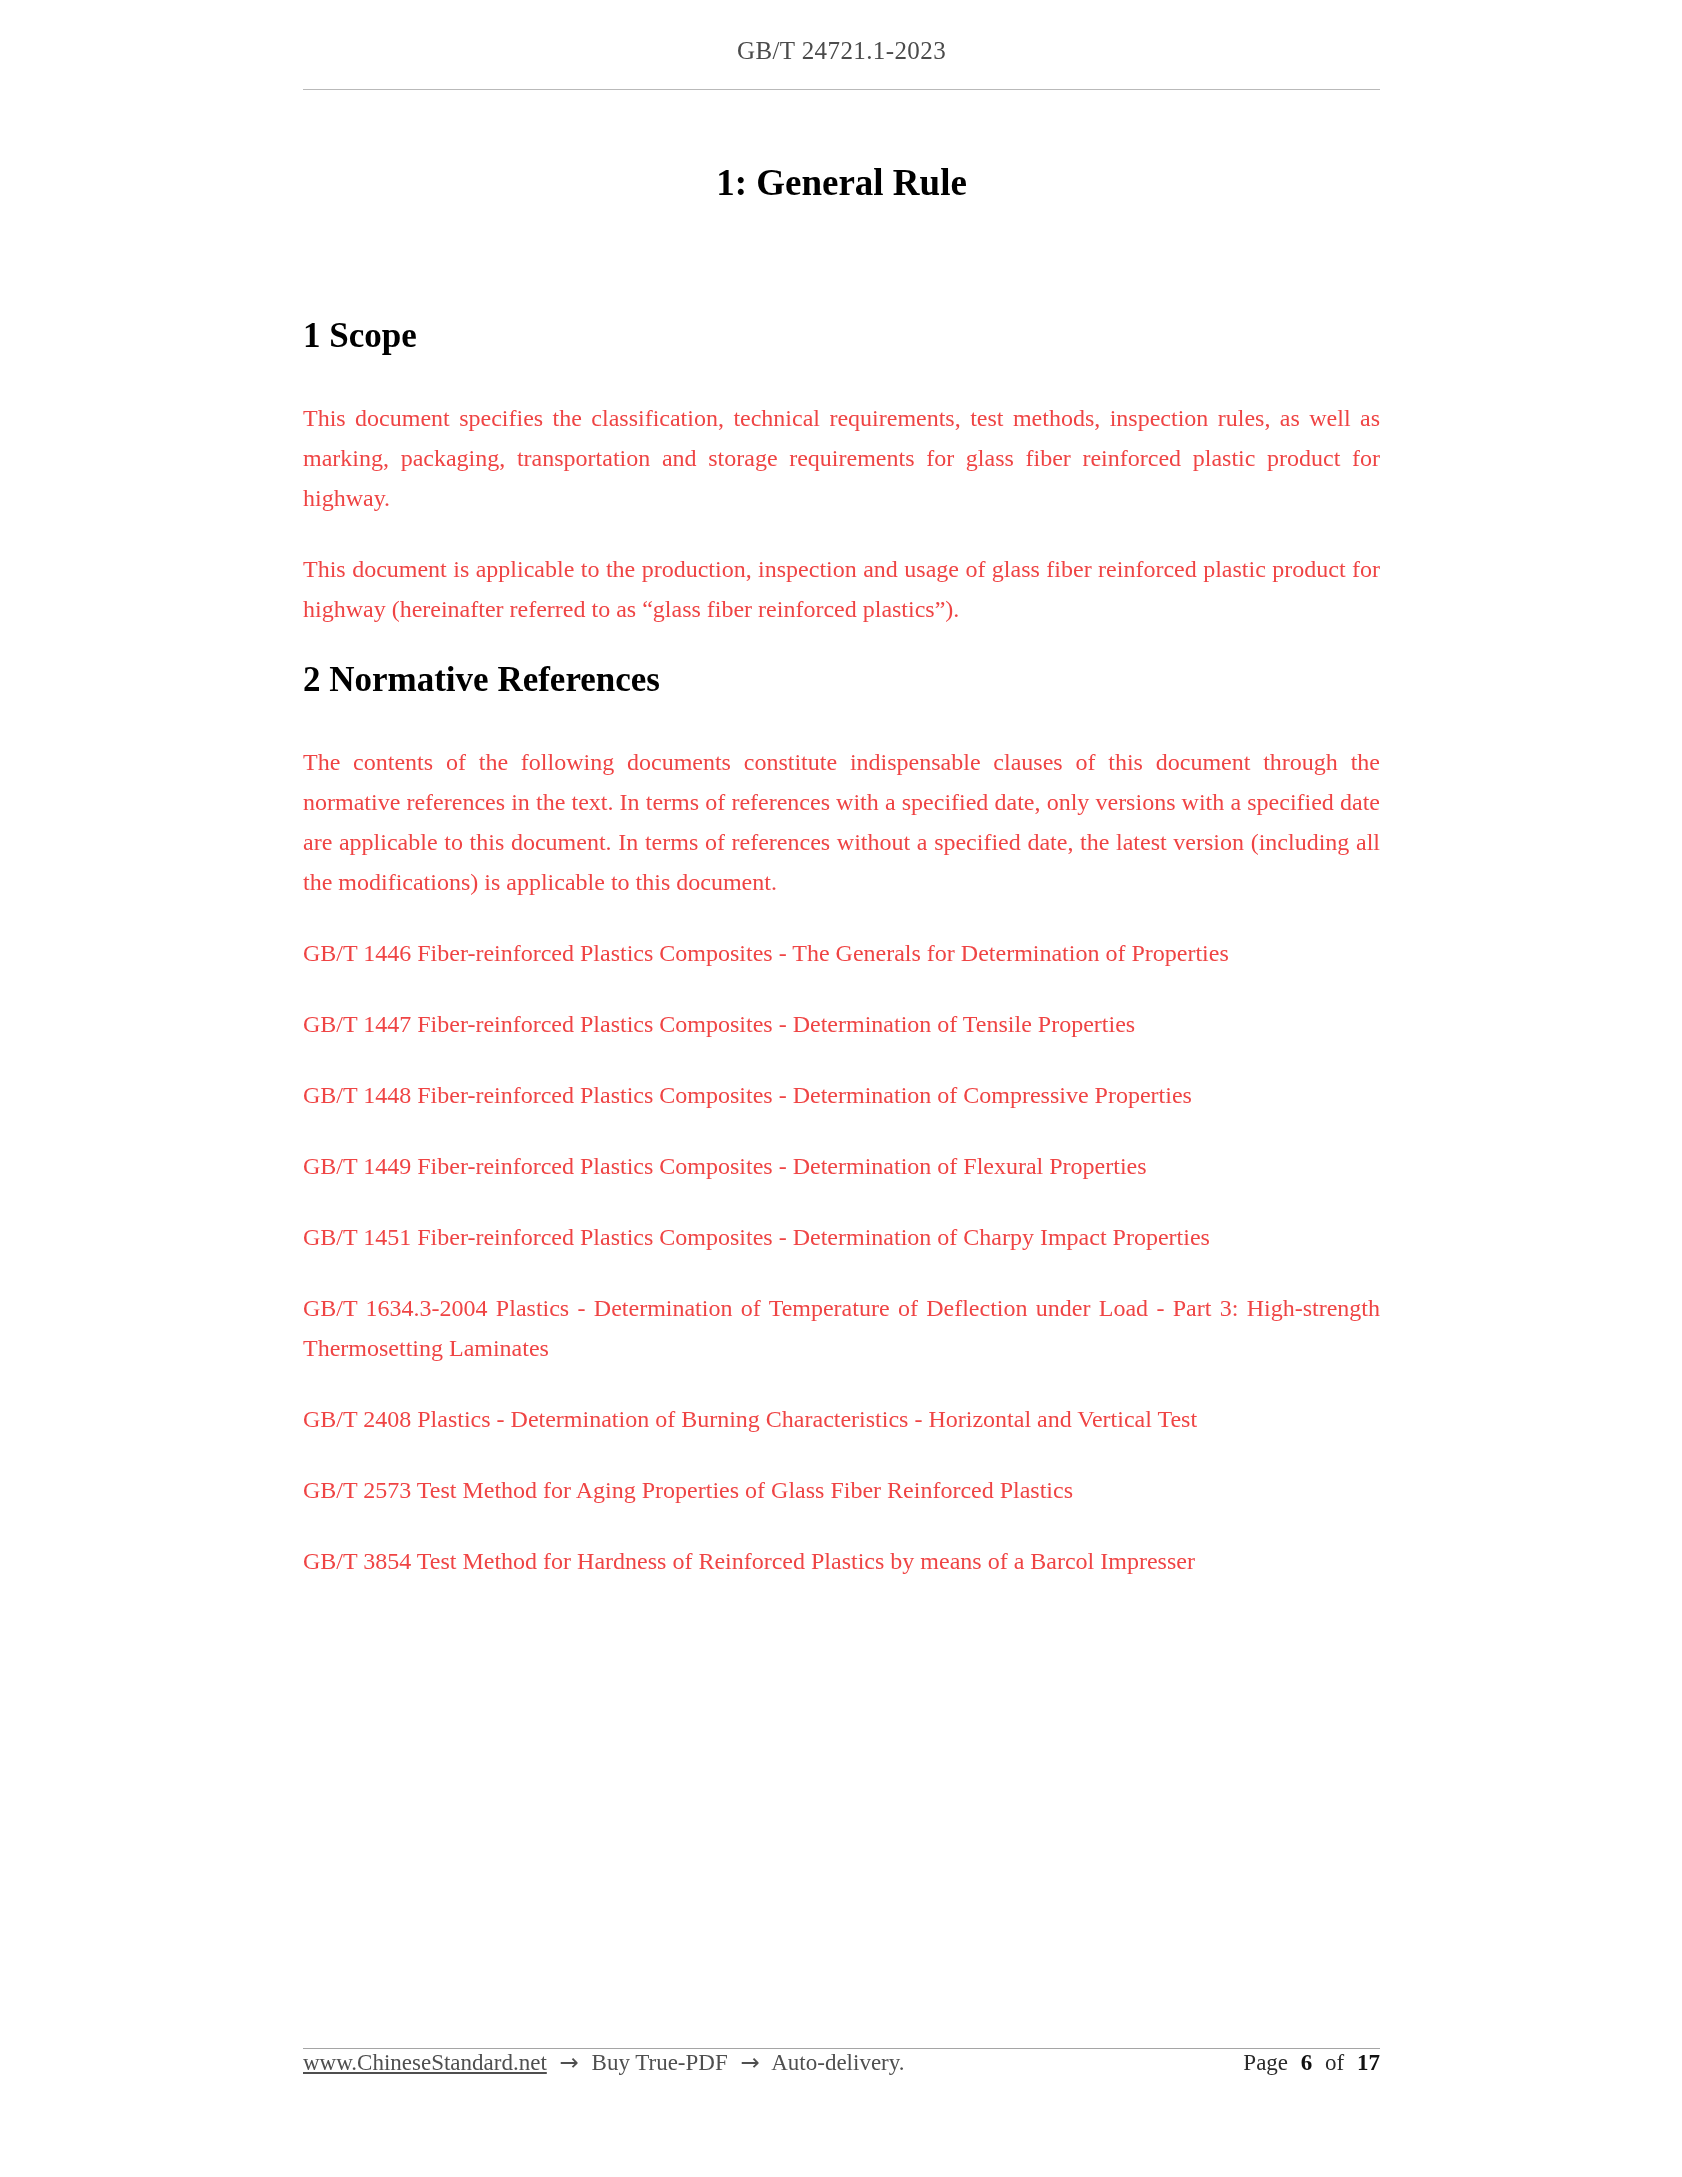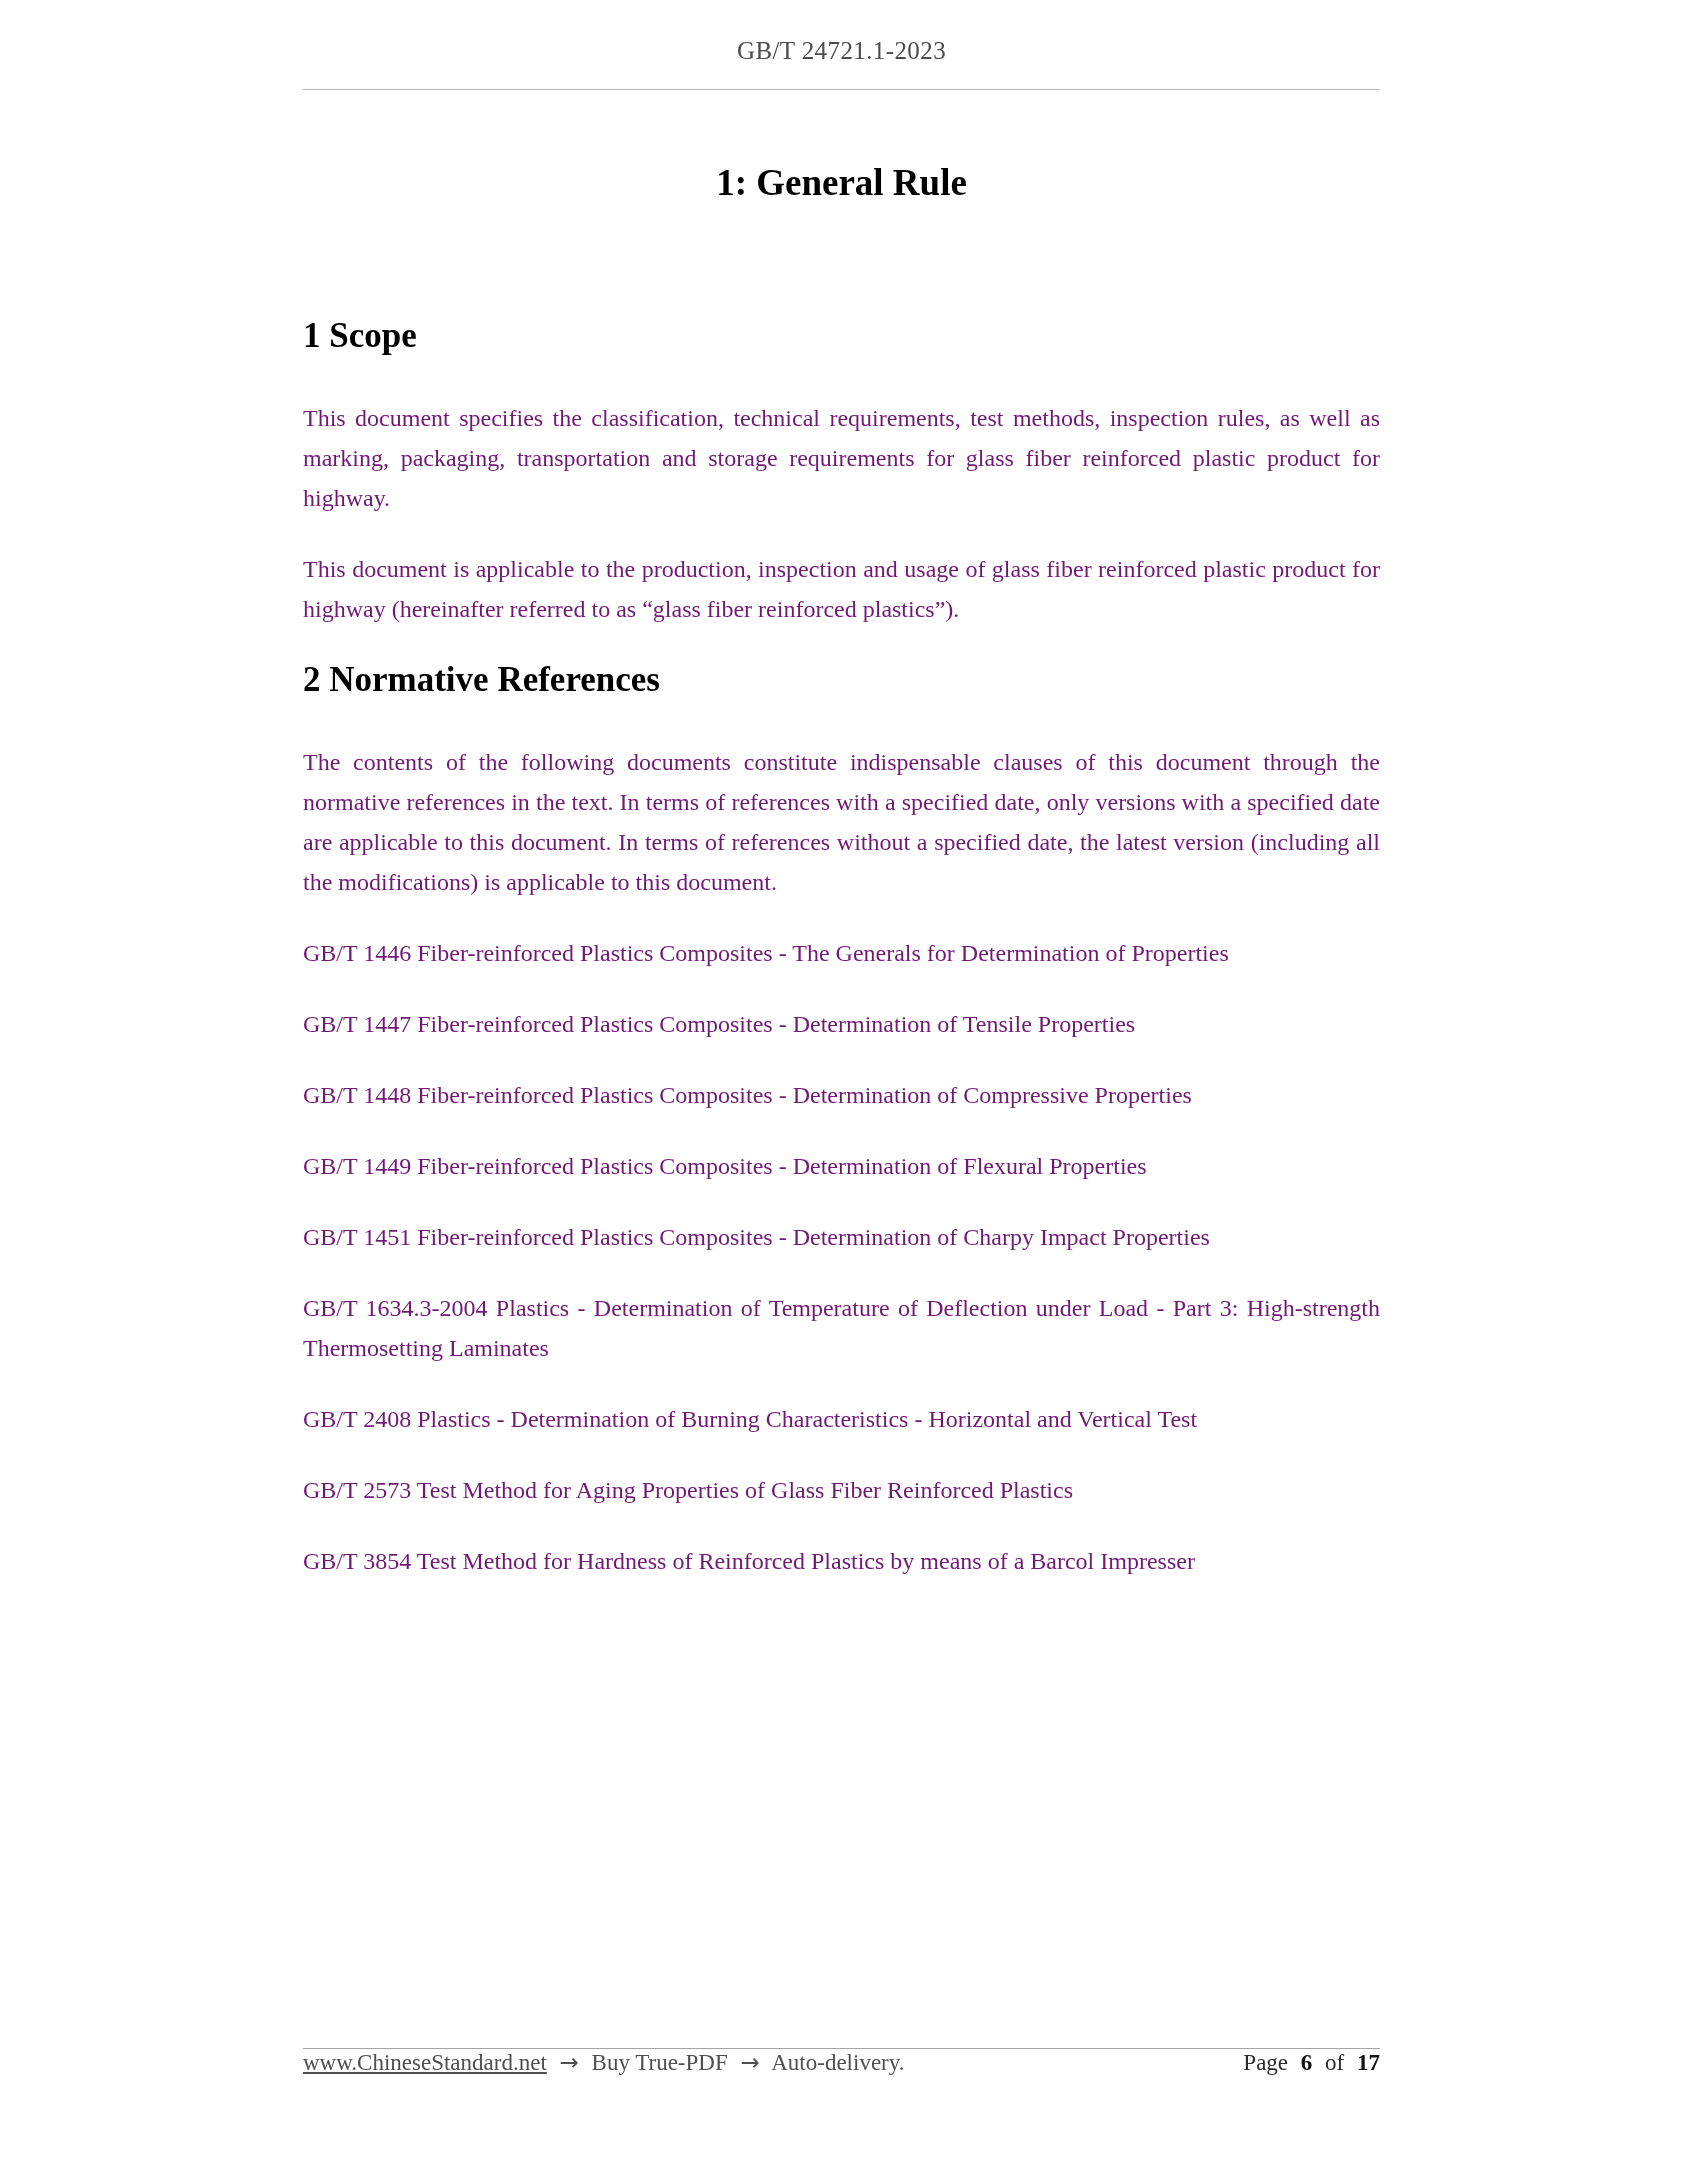--- a/index.html
+++ b/index.html
@@ -47,21 +47,21 @@
     font-weight: bold;
     font-size: 35px;
     color: #000000;
     margin: 26px 0 42px 0;
   }
   .body-para {
     font-size: 24px;
     line-height: 40px;
     text-align: justify;
     margin: 0 0 31px 0;
-    color: #701a75;
+    color: #ef4444;
   }
   .footer {
     position: absolute;
     top: 2048px;
     left: 303px;
     right: 303px;
     border-top: 1.7px solid #a5a5a5;
     display: flex;
     justify-content: space-between;
     align-items: baseline;

